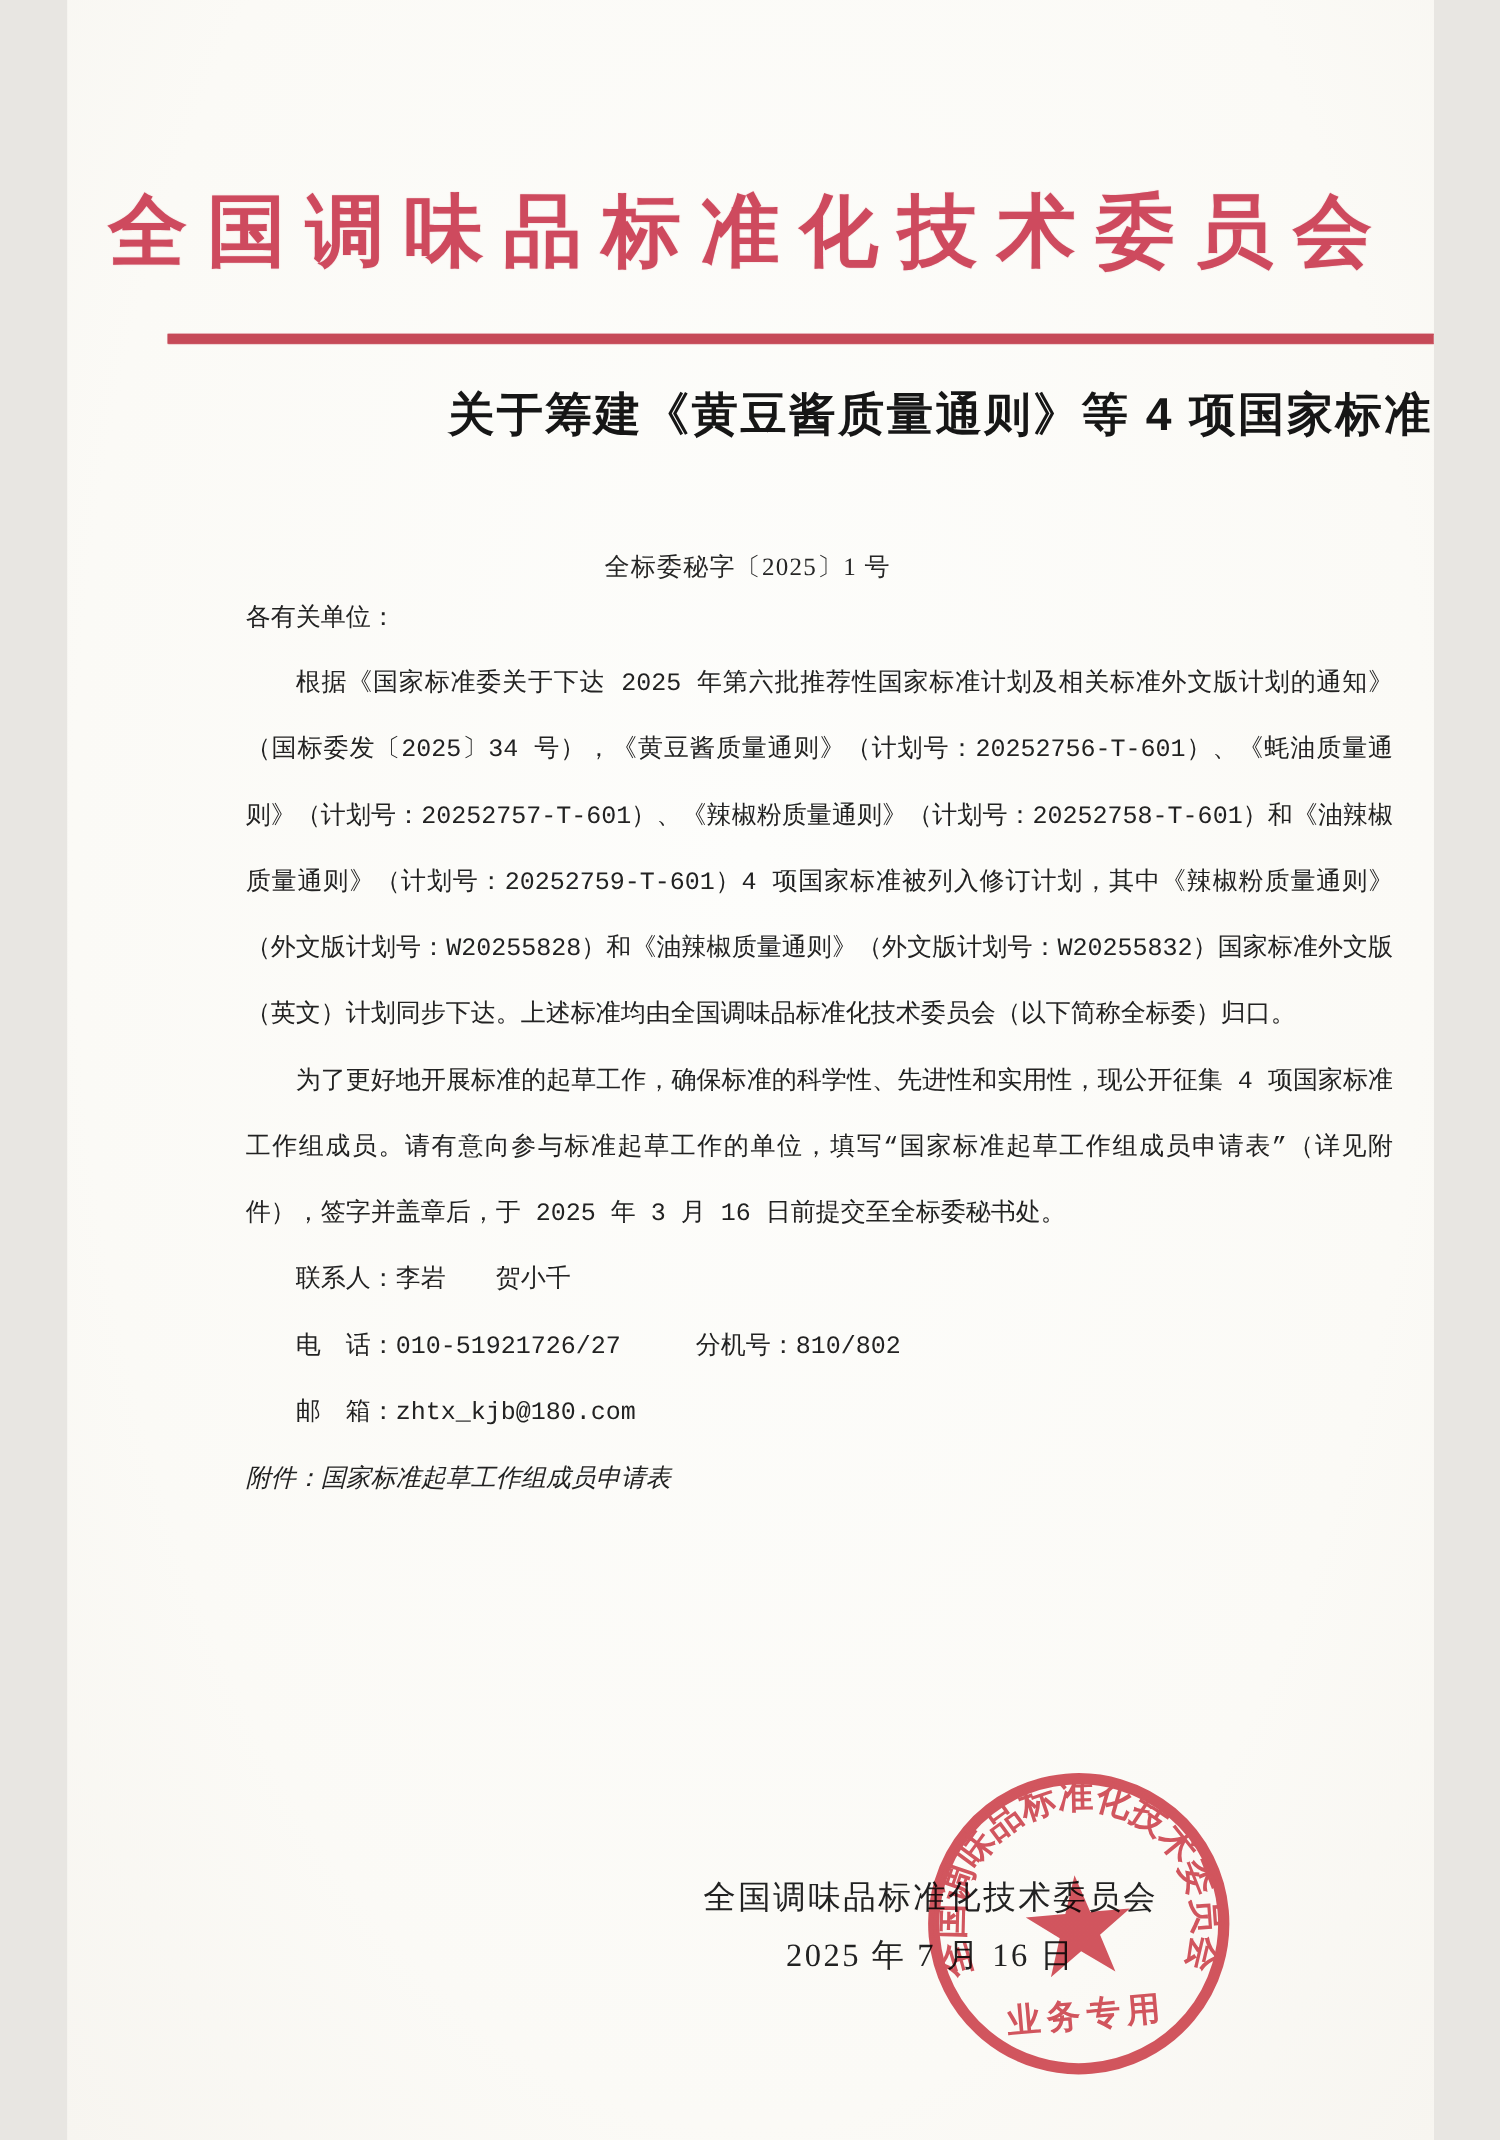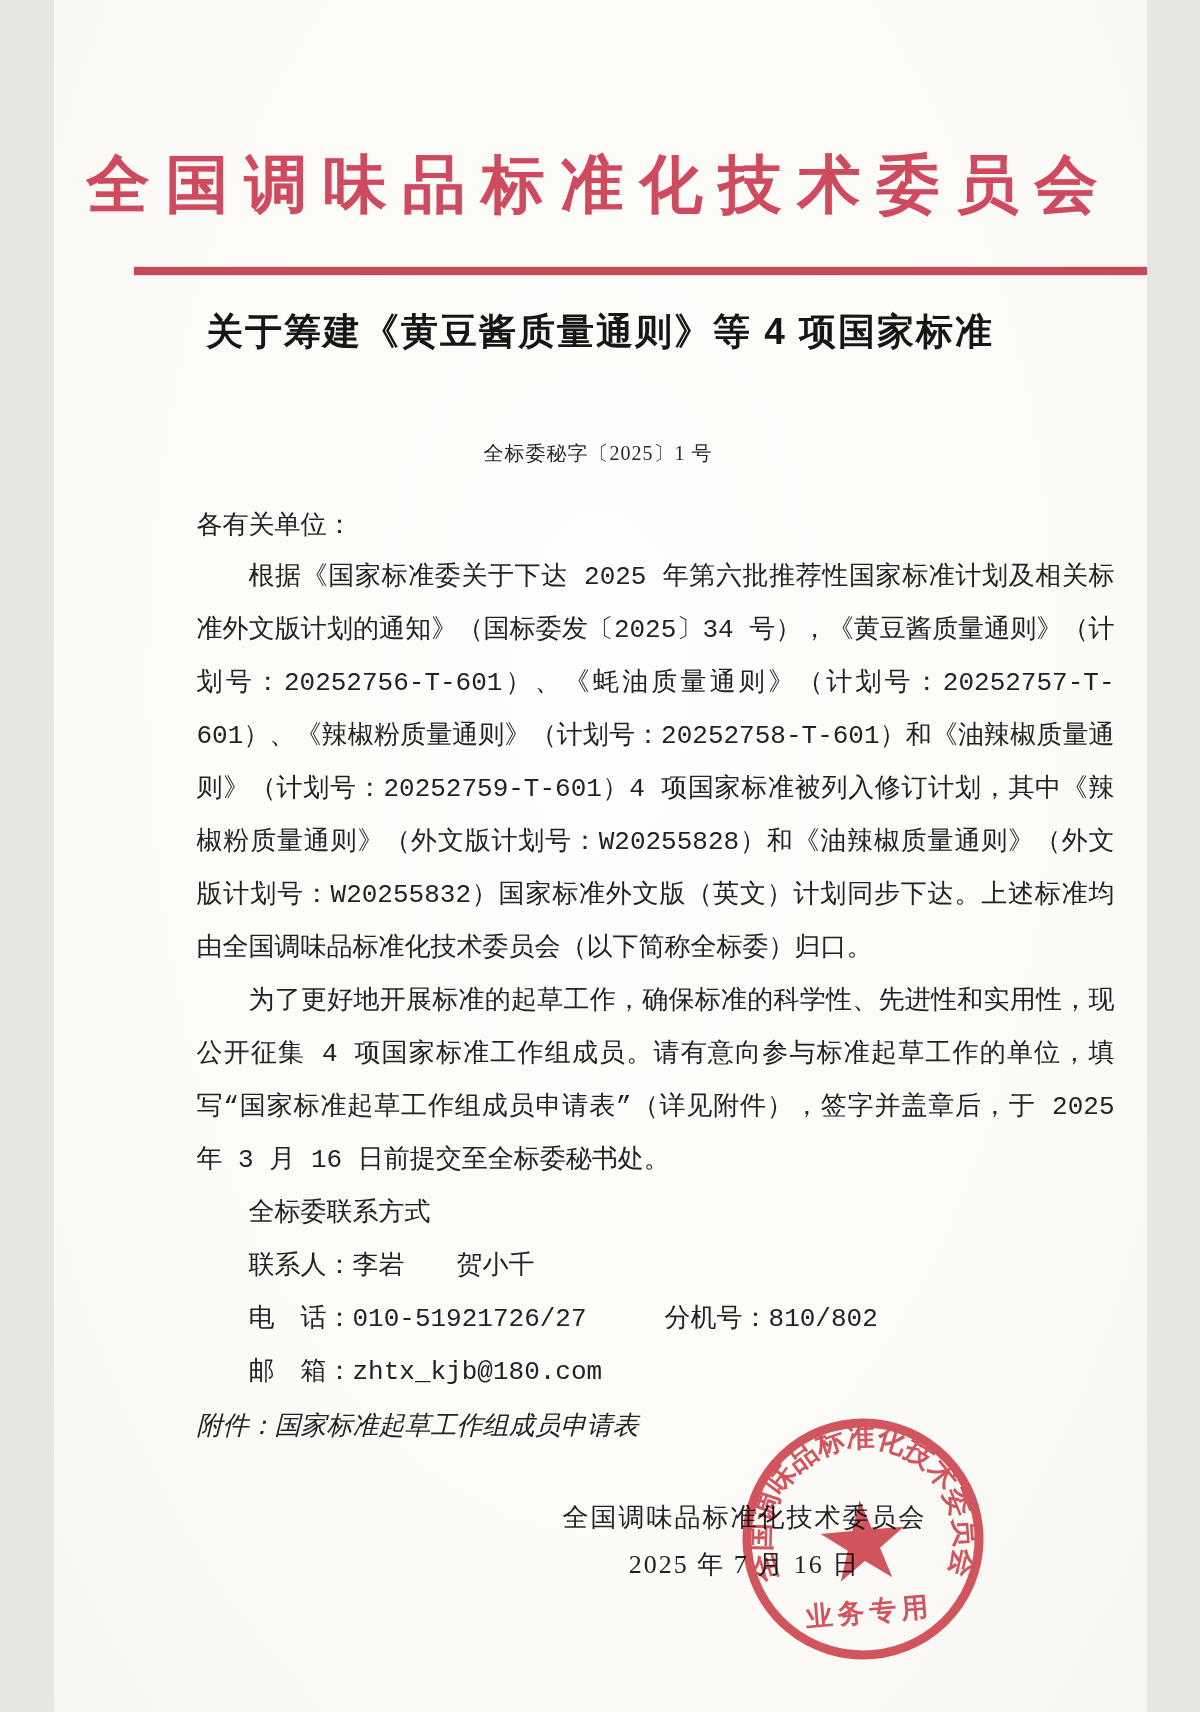--- a/index.html
+++ b/index.html
@@ -25,34 +25,34 @@
     white-space:nowrap;
   }
   .red-rule{
     position:absolute;top:267px;left:80px;
     width:1040px;height:8px;
     background:#c64a58;
     box-shadow:0 0 1px #c64a58;
   }
   .doc-title{
     position:absolute;top:310px;left:0;right:0;
-    text-align:center;
+    text-align:right;
     font-family:"Liberation Sans","DejaVu Sans",sans-serif;
     font-weight:700;color:#161616;
   }
   .doc-title .t1{font-size:37px;line-height:44px;letter-spacing:2px;}
   .doc-title .t2{font-size:37px;line-height:44px;letter-spacing:3px;margin-top:18px;}
   .doc-number{
     position:absolute;top:440px;left:0;right:4px;
     text-align:center;
     font-size:20px;letter-spacing:1px;color:#262626;
   }
   .body-text{
-    position:absolute;top:498px;left:143px;width:918px;
-    font-size:26px;line-height:53px;
+    position:absolute;top:468px;left:143px;width:918px;
+    font-size:20px;line-height:53px;
     text-align:justify;
     color:#222;
   }
   .body-text p{margin:0;}
   .body-text p.indent{text-indent:2em;font-family:Liberation Mono, monospace;}
   .attachment-line{margin-top:53px;font-style:italic;}
   .signature{
     position:absolute;top:1494px;right:202px;width:400px;
     text-align:center;
     font-size:26px;line-height:47px;color:#222;
@@ -81,21 +81,20 @@
   <div class="doc-title">
     <div class="t1">关于筹建《黄豆酱质量通则》等 4 项国家标准</div>
   </div>
 
   <div class="doc-number">全标委秘字〔2025〕1 号</div>
 
   <div class="body-text">
     <p>各有关单位：</p>
     <p class="indent">根据《国家标准委关于下达 2025 年第六批推荐性国家标准计划及相关标准外文版计划的通知》（国标委发〔2025〕34 号），《黄豆酱质量通则》（计划号：20252756-T-601）、《蚝油质量通则》（计划号：20252757-T-601）、《辣椒粉质量通则》（计划号：20252758-T-601）和《油辣椒质量通则》（计划号：20252759-T-601）4 项国家标准被列入修订计划，其中《辣椒粉质量通则》（外文版计划号：W20255828）和《油辣椒质量通则》（外文版计划号：W20255832）国家标准外文版（英文）计划同步下达。上述标准均由全国调味品标准化技术委员会（以下简称全标委）归口。</p>
     <p class="indent">为了更好地开展标准的起草工作，确保标准的科学性、先进性和实用性，现公开征集 4 项国家标准工作组成员。请有意向参与标准起草工作的单位，填写“国家标准起草工作组成员申请表”（详见附件），签字并盖章后，于 2025 年 3 月 16 日前提交至全标委秘书处。</p>
-    <p class="indent">全标委联系方式</p>
     <p class="indent">联系人：李岩　　贺小千</p>
     <p class="indent">电　话：010-51921726/27　　　分机号：810/802</p>
     <p class="indent">邮　箱：zhtx_kjb@180.com</p>
     <p class="attachment-line">附件：国家标准起草工作组成员申请表</p>
   </div>
 
   <div class="signature">
     <div>全国调味品标准化技术委员会</div>
     <div>2025 年 7 月 16 日</div>
   </div>

